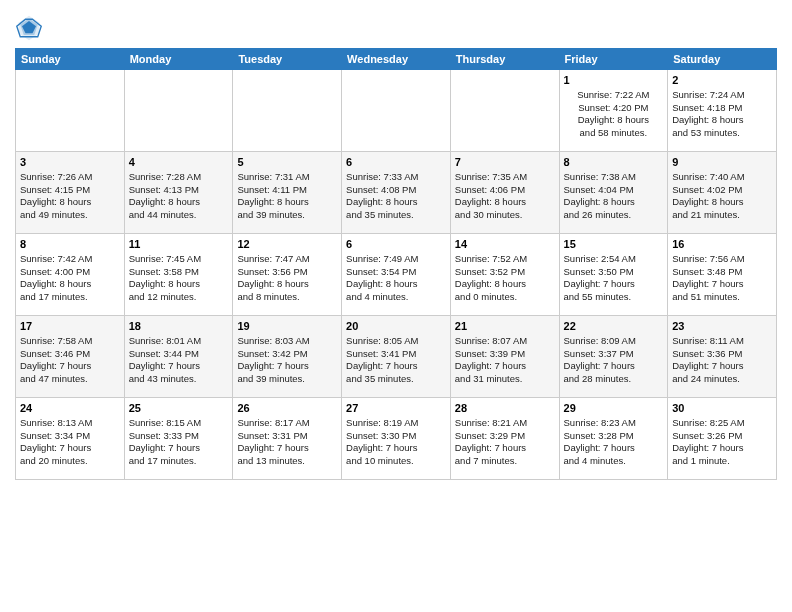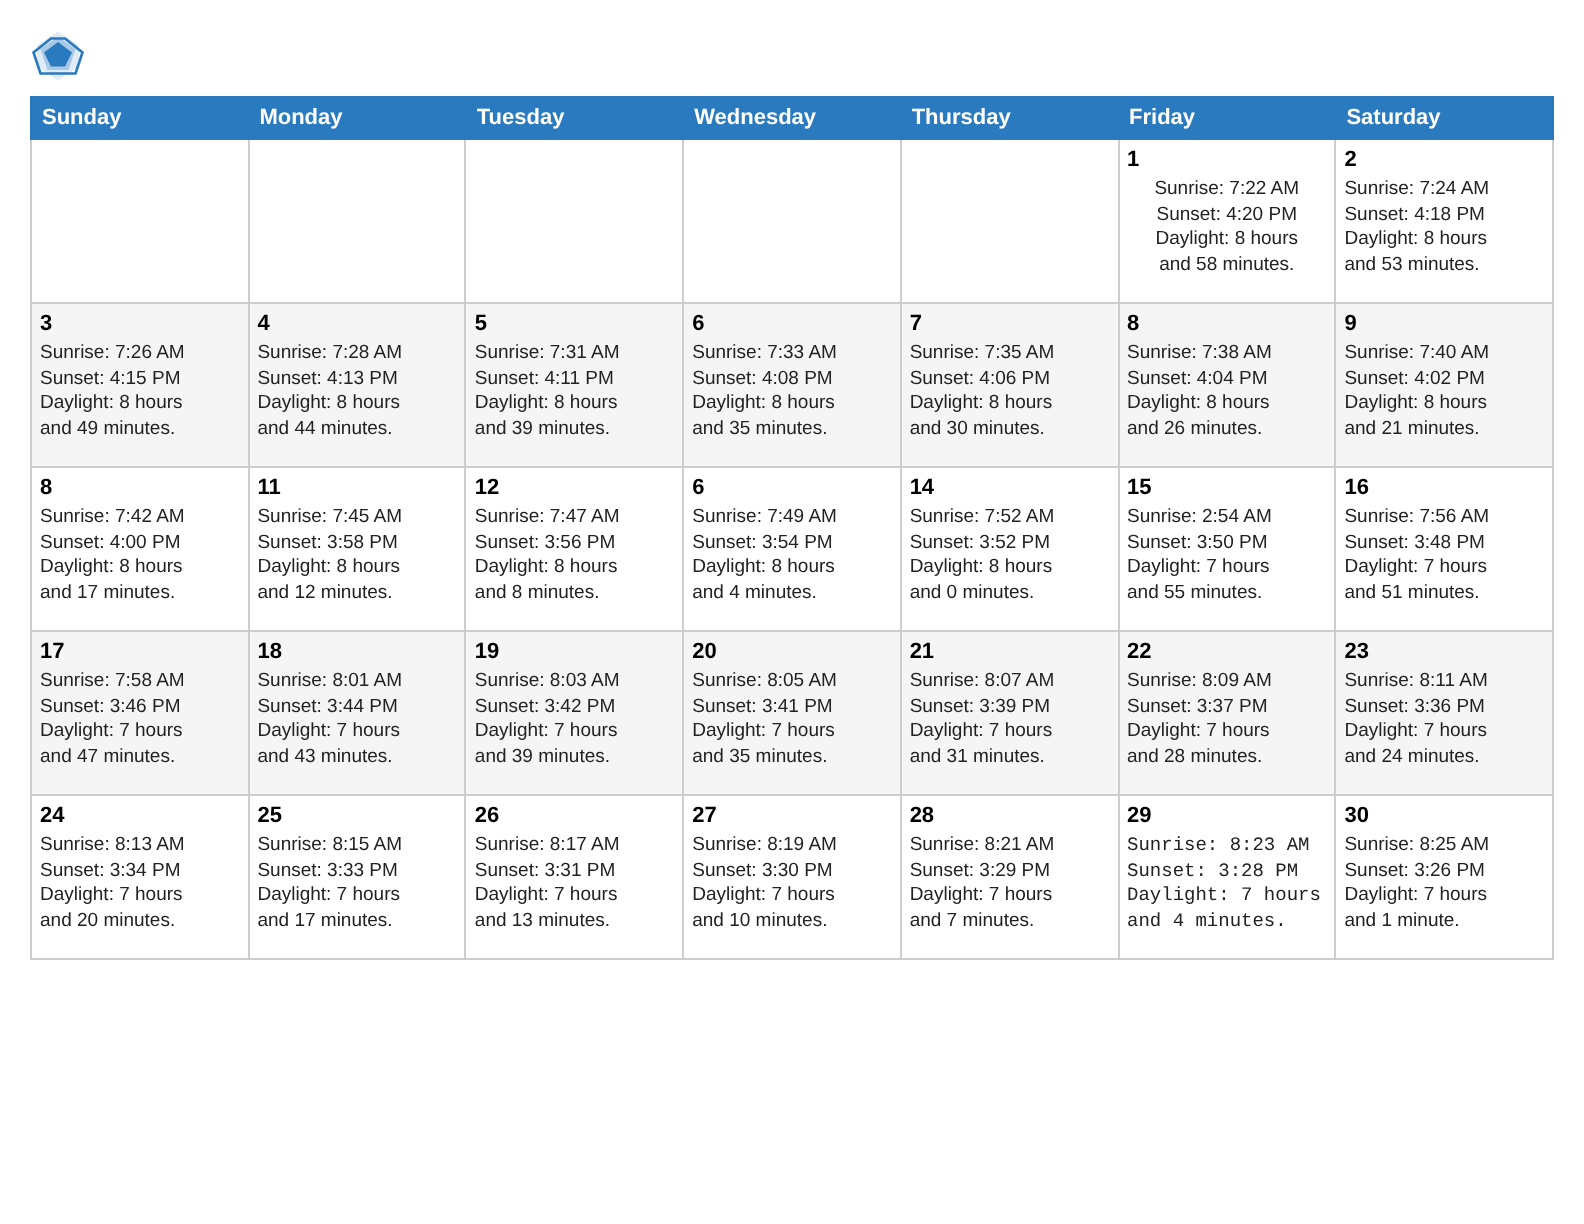--- a/index.html
+++ b/index.html
@@ -337,21 +337,21 @@
           </td>
           <td>
             <span class="day-num">28</span>
             <div class="day-info" style="white-space: pre-line;">Sunrise: 8:21 AM
 Sunset: 3:29 PM
 Daylight: 7 hours
 and 7 minutes.</div>
           </td>
           <td>
             <span class="day-num">29</span>
-            <div class="day-info" style="white-space: pre-line; font-family: Liberation Mono, monospace;">Sunrise: 8:23 AM
+            <div class="day-info" style="white-space: pre-line;">Sunrise: 8:23 AM
 Sunset: 3:28 PM
 Daylight: 7 hours
 and 4 minutes.</div>
           </td>
           <td>
             <span class="day-num">30</span>
             <div class="day-info" style="white-space: pre-line;">Sunrise: 8:25 AM
 Sunset: 3:26 PM
 Daylight: 7 hours
 and 1 minute.</div>

